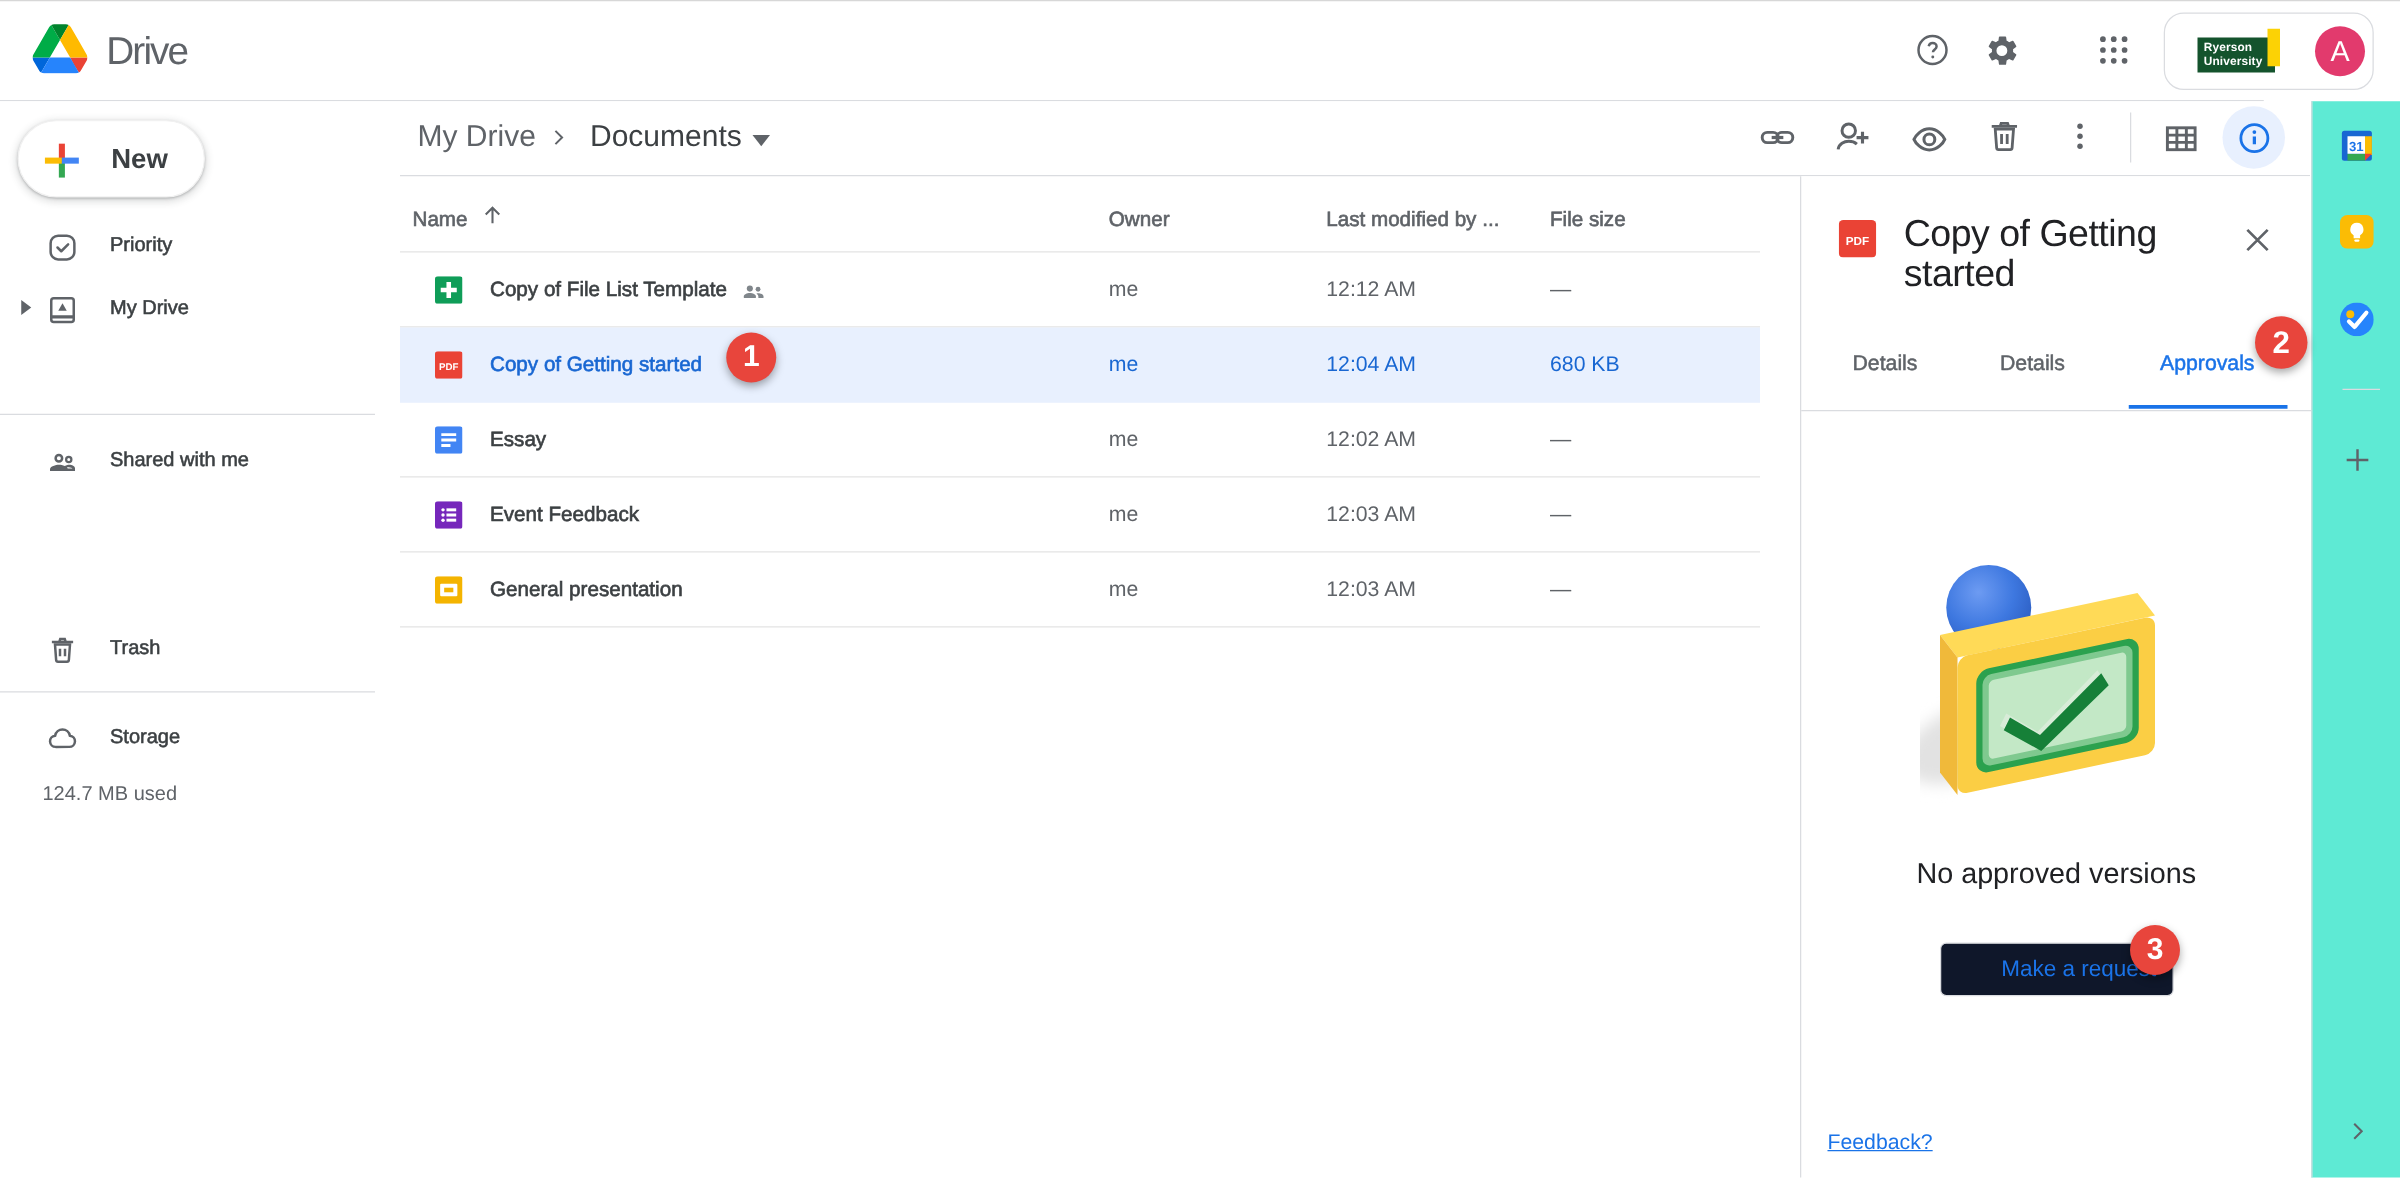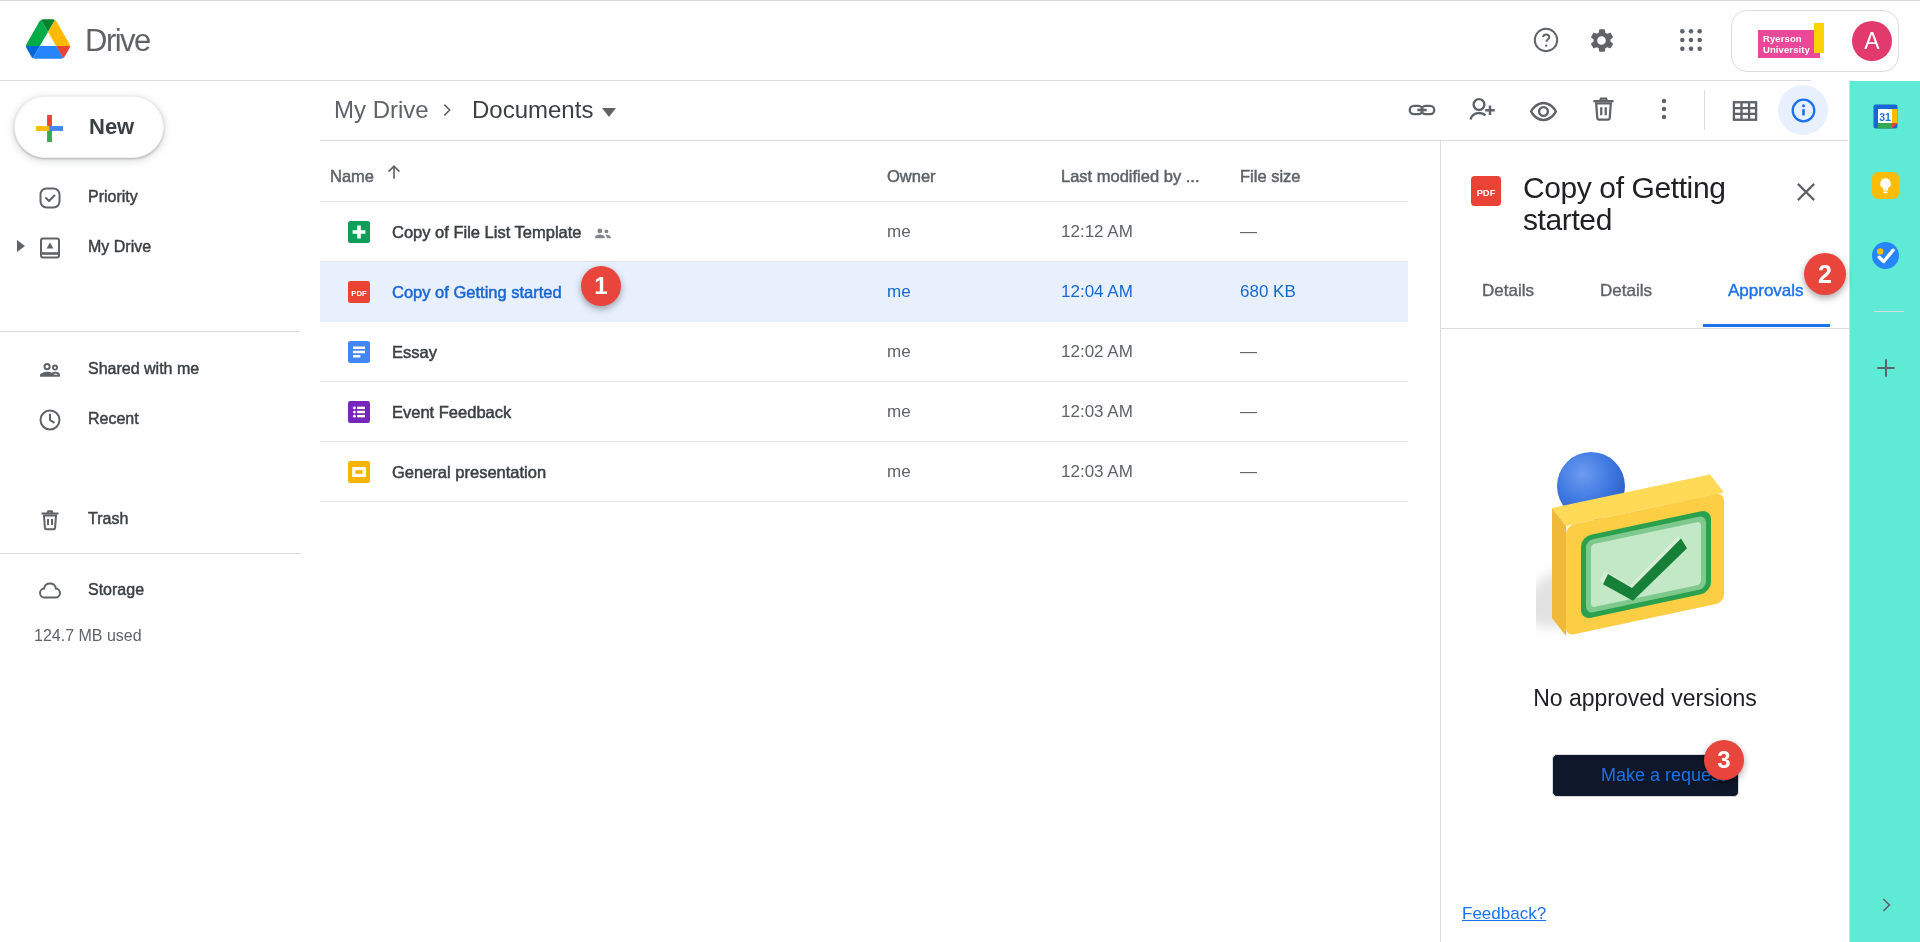--- a/index.html
+++ b/index.html
@@ -8,21 +8,21 @@
 .abs { position:absolute; }
 #topline { position:absolute; left:0; top:0; width:1920px; height:1px; background:#d7d7d7; }
 #topbar { position:absolute; left:0; top:0; width:1811px; height:81px; background:#fff;
   border-bottom:1px solid #dadce0; }
 #drivetext { position:absolute; left:85px; top:23px; font-size:31px; color:#5f6368; letter-spacing:-1.5px; }
 #searchbar { position:absolute; left:323px; top:10px; width:900px; height:59px;
   background:#f1f3f4; border-radius:8px; }
 #searchtext { position:absolute; left:68px; top:17px; font-size:19px; color:#747a80; }
 .pill { position:absolute; left:1731px; top:10px; width:168px; height:62px;
   border:1px solid #dadce0; border-radius:16px; background:#fff; }
-#ryerson { position:absolute; left:26px; top:19px; width:62px; height:28px; background:#ec4899; }
+#ryerson { position:absolute; left:26px; top:19px; width:62px; height:28px; background:#14532d; }
 #ryersonyellow { position:absolute; left:82px; top:12px; width:10px; height:30px; background:#fcd205; z-index:2; }
 #ryerson div { color:#fff; font-size:9.5px; font-weight:700; line-height:10.5px; padding:4px 0 0 5px; letter-spacing:.1px; }
 #avatar { position:absolute; left:120px; top:10px; width:40px; height:40px; border-radius:50%;
   background:#e23a6d; color:#fff; font-size:23px; text-align:center; line-height:40px; }
 #sidebar { position:absolute; left:0; top:81px; width:320px; height:861px; background:#fff; }
 #newbtn { position:absolute; left:14px; top:15px; width:150px; height:62px; border-radius:31px;
   background:#fff; border:1px solid #f1f1f1;
   box-shadow:0 1px 2px rgba(60,64,67,.3), 0 2px 6px 2px rgba(60,64,67,.15); }
 #newbtn span { position:absolute; left:74px; top:17px; font-size:22px; color:#3c4043;font-weight:bold; }
 .navrow { position:absolute; left:0; width:320px; height:50px; }
@@ -130,27 +130,20 @@
     </svg>
     <div class="lbl">My Drive</div>
   </div>
   <div class="sdiv" style="top:250px"></div>
   <div class="navrow" style="top:264px">
     <svg class="ic" viewBox="0 0 24 24" fill="#5f6368">
       <path d="M9.1 12.2a3.6 3.6 0 1 0 0-7.2 3.6 3.6 0 0 0 0 7.2zm0-5.2a1.6 1.6 0 1 1 0 3.2 1.6 1.6 0 0 1 0-3.2zM2 18.8v-1.5c0-2.4 4.7-3.6 7.1-3.6 1.3 0 3.2.35 4.7 1.05 1.3-.7 2.8-1.05 3.7-1.05 2 0 4.5 1 4.5 2.9v2.2h-6.5zm2.1-2v-.1c.3-.7 3.1-1.6 5-1.6s4.7.9 5 1.6v.1zm12.1 0h3.7c-.2-.4-1.5-1-2.9-1-.5 0-1 .1-1.5.25.3.22.55.47.7.75zM17 12.6a3 3 0 1 0 0-6 3 3 0 0 0 0 6zm0-4.2a1.2 1.2 0 1 1 0 2.4 1.2 1.2 0 0 1 0-2.4z" stroke="none" fill="#5f6368"></path>
     </svg>
     <div class="lbl">Shared with me</div>
   </div>
-  <div class="navrow" style="top:314px">
-    <svg class="ic" viewBox="0 0 24 24" fill="none" stroke="#5f6368" stroke-width="2">
-      <circle cx="12" cy="12" r="9.5"></circle>
-      <path d="M12 6.5V12l3.8 2.4" stroke-linecap="round"></path>
-    </svg>
-    <div class="lbl">Recent</div>
-  </div>
   <div class="navrow" style="top:414px">
     <svg class="ic" viewBox="0 0 24 24" fill="none" stroke="#5f6368" stroke-width="2">
       <path d="M6 7.5h12l-.9 12.4a1.5 1.5 0 0 1-1.5 1.4H8.4a1.5 1.5 0 0 1-1.5-1.4z"></path>
       <path d="M3.5 5.5h17M9.5 5.4l.7-2.2h3.6l.7 2.2M10 11v6M14 11v6"></path>
     </svg>
     <div class="lbl">Trash</div>
   </div>
   <div class="sdiv" style="top:472px"></div>
   <div class="navrow" style="top:485px">
     <svg class="ic" viewBox="0 0 24 24" fill="none" stroke="#5f6368" stroke-width="2">

